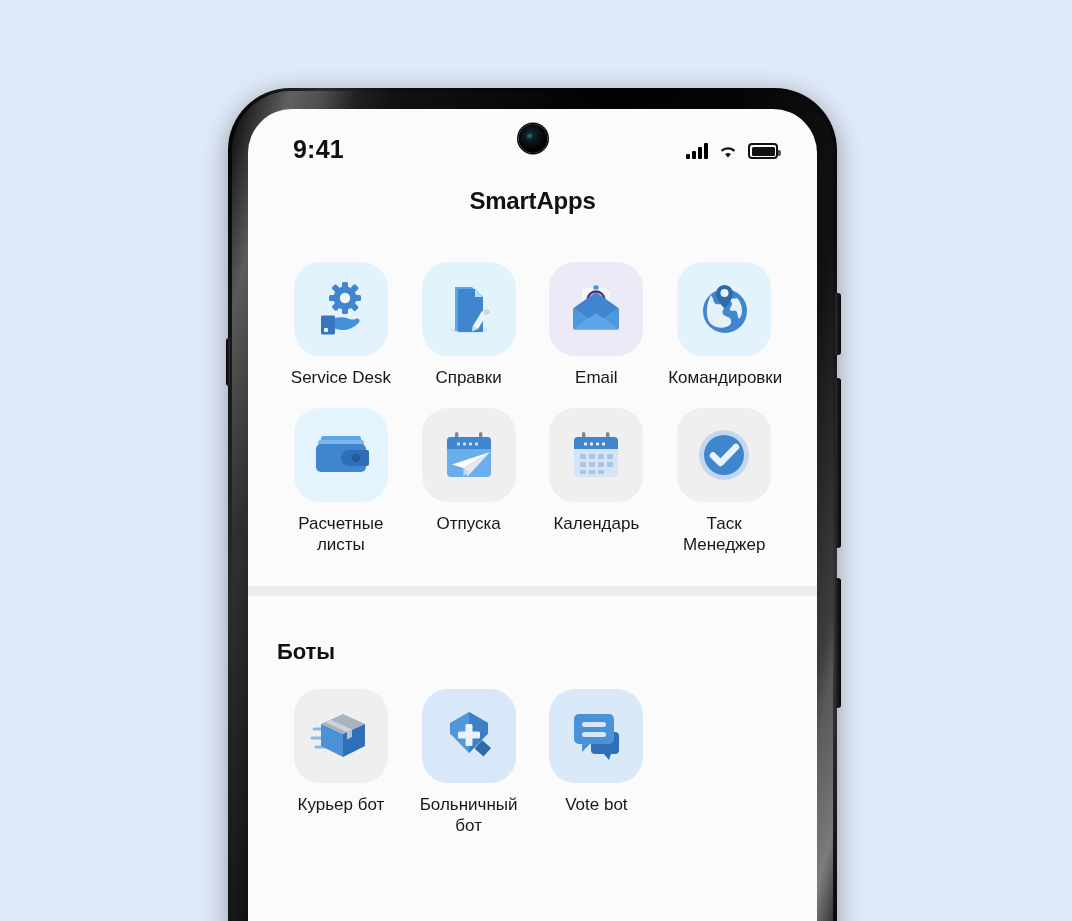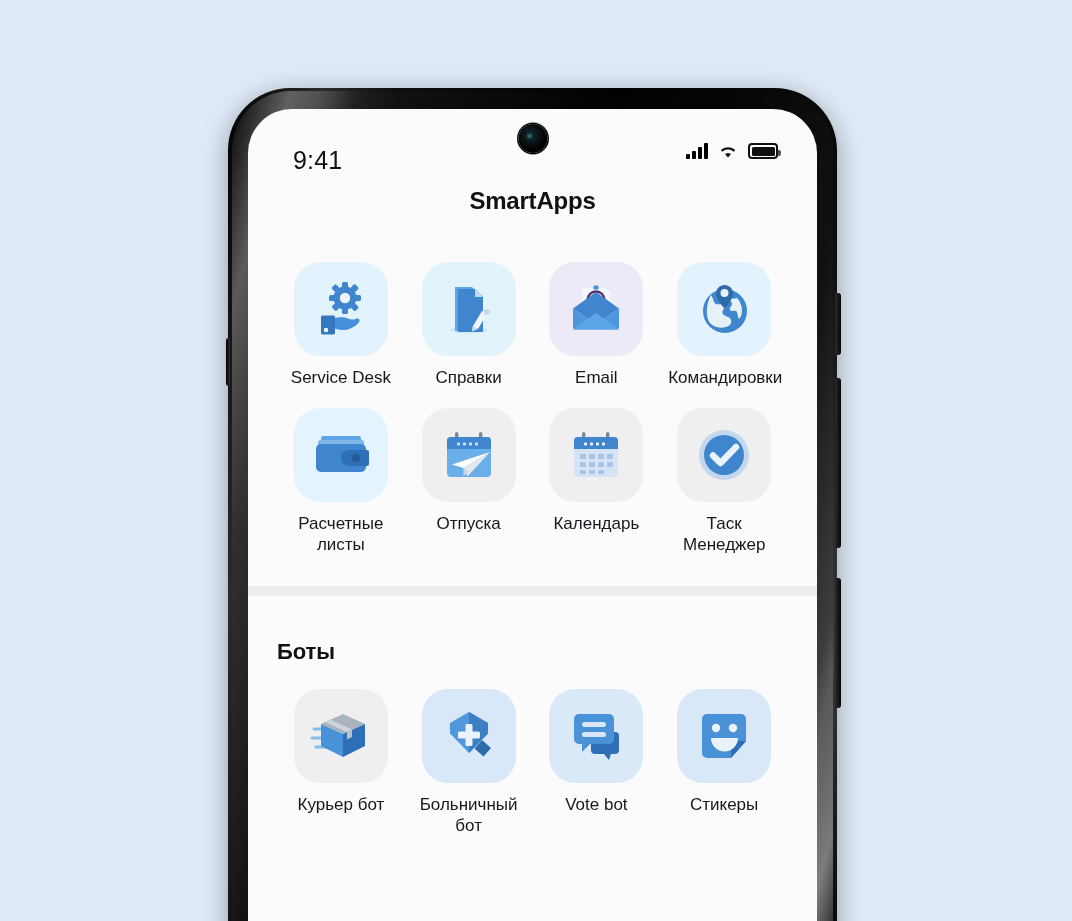--- a/index.html
+++ b/index.html
@@ -73,24 +73,23 @@
   
   #status-bar {
     position: relative;
     height: 72px;
   }
   #status-time {
     position: absolute;
     left: 45px;
     top: 26px;
     font-size: 25px;
-    font-weight: normal;
+    font-weight: bold;
     color: #111;
     letter-spacing: 0.2px;
-    margin-top: 11px;
   }
   #status-icons {
     position: absolute;
     right: 39px;
     top: 30px;
     display: flex;
     align-items: flex-end;
     gap: 9px;
     height: 20px;
   }
@@ -435,30 +434,18 @@
               <path d="M14 9h30a5 5 0 0 1 5 5v20a5 5 0 0 1-5 5H25l-8 8v-8h-3a5 5 0 0 1-5-5V14a5 5 0 0 1 5-5z" fill="#4a92d8"></path>
               <g fill="#d6e7f7">
                 <rect x="17" y="17" width="24" height="5" rx="2.5"></rect>
                 <rect x="17" y="27" width="24" height="5" rx="2.5"></rect>
               </g>
             </svg>
           </div>
           <div class="app-label">Vote bot</div>
         </div>
 
-        <div class="app-cell">
-          <div class="app-tile" style="background:#d8e8f8">
-            <svg width="62" height="62" viewBox="0 0 62 62">
-              <path d="M14 9h34a5 5 0 0 1 5 5v22L38 53H14a5 5 0 0 1-5-5V14a5 5 0 0 1 5-5z" fill="#4a92d8"></path>
-              <path d="M53 36 38 53V41a5 5 0 0 1 5-5h10z" fill="#2f6fb8"></path>
-              <circle cx="23" cy="23" r="4.2" fill="#e9f2fb"></circle>
-              <circle cx="40" cy="23" r="4.2" fill="#e9f2fb"></circle>
-              <path d="M18 33h27a13.5 13.5 0 0 1-27 0z" fill="#e9f2fb"></path>
-            </svg>
-          </div>
-          <div class="app-label">Стикеры</div>
-        </div>
 
       </div>
     </div>
 
   </div>
 </div>
 
 </body></html>

